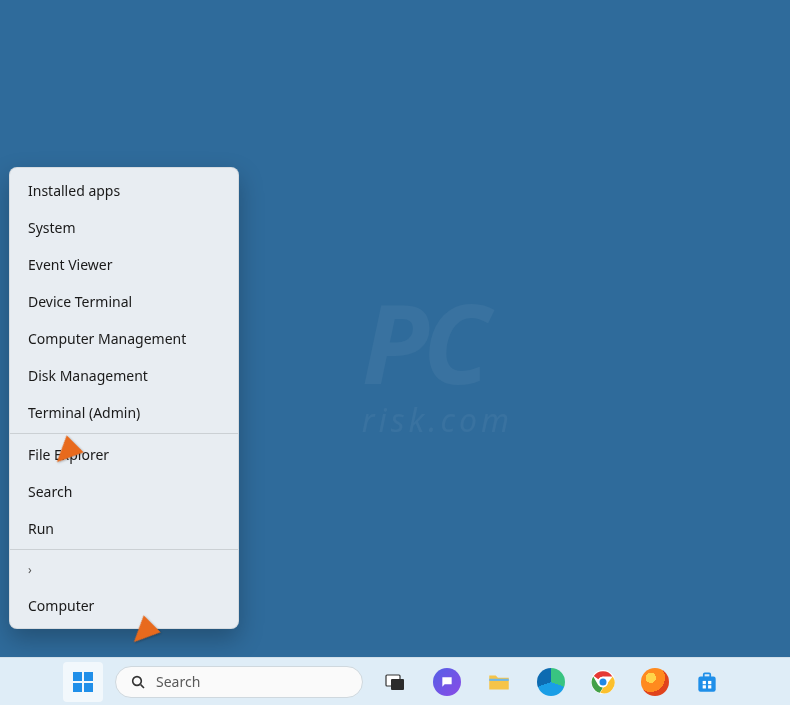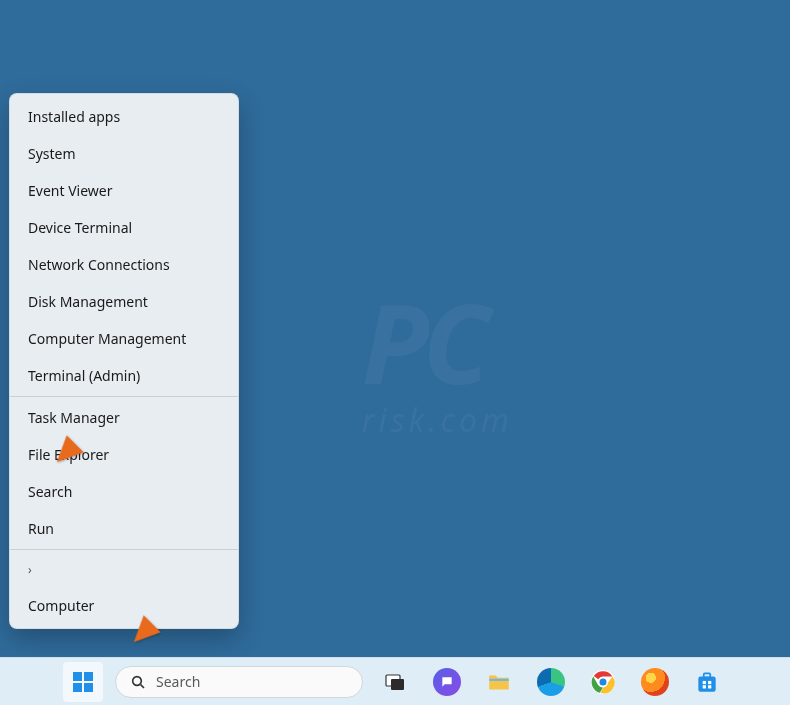--- a/index.html
+++ b/index.html
@@ -143,35 +143,29 @@
     <div class="item">
       <span>System</span>
     </div>
     <div class="item">
       <span>Event Viewer</span>
     </div>
     <div class="item">
       <span>Device Terminal</span>
     </div>
     <div class="item">
-      <span>Network Connections</span>
+      <span>Computer Management</span>
     </div>
     <div class="item">
       <span>Disk Management</span>
     </div>
     <div class="item">
-      <span>Computer Management</span>
-    </div>
-    <div class="item">
       <span>Terminal (Admin)</span>
     </div>
     <div class="sep"></div>
-    <div class="item">
-      <span>Task Manager</span>
-    </div>
     <div class="item">
       <span>File Explorer</span>
     </div>
     <div class="item">
       <span>Search</span>
     </div>
     <div class="item">
       <span>Run</span>
     </div>
     <div class="sep"></div>

